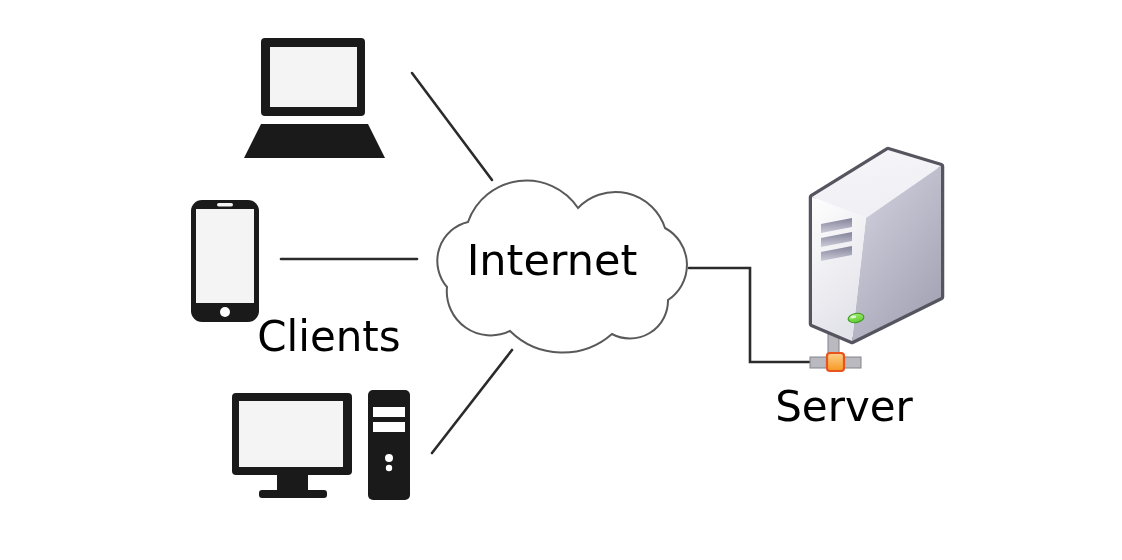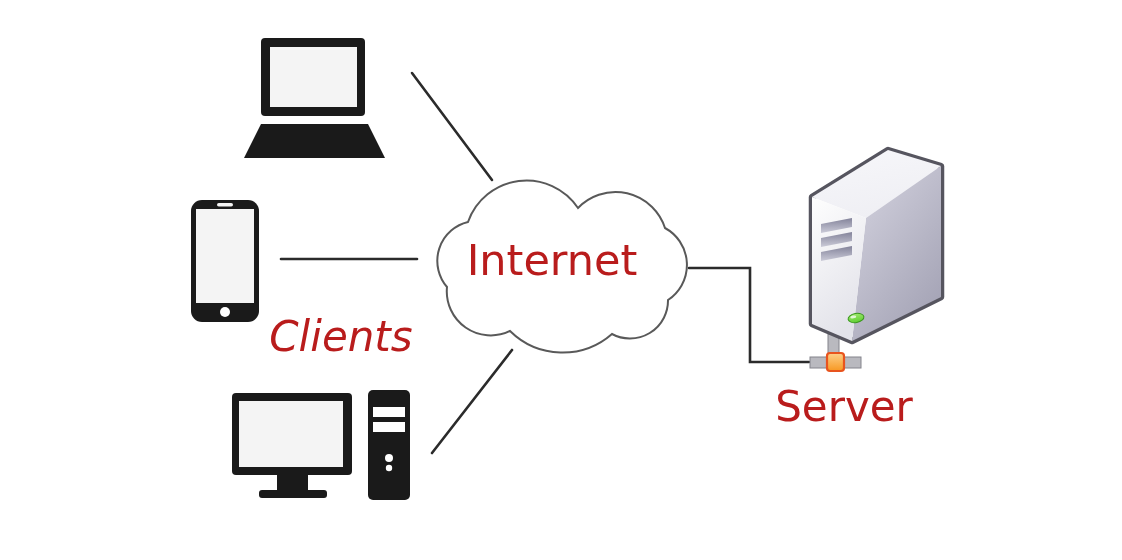--- a/index.html
+++ b/index.html
@@ -9,25 +9,25 @@
     height: 560px;
     background: #ffffff;
     overflow: hidden;
     font-family: "DejaVu Sans", "Liberation Sans", sans-serif;
   }
   .diagram-svg { position: absolute; left: 0; top: 0; }
   .node-label {
     position: absolute;
     font-size: 42px;
     line-height: 1.0;
-    color: #b91c1c;
+    color: #000000;
     text-align: center;
     white-space: nowrap;
   }
-  .label-clients  { left: 258px; top: 316px; width: 166px; font-style: italic; }
+  .label-clients  { left: 246px; top: 316px; width: 166px; }
   .label-internet { left: 452px; top: 239px; width: 200px; font-size: 43px; }
   .label-server   { left: 774px; top: 386px; width: 140px; }
 
   .conn {
     stroke: var(--line, #2b2b2b);
     stroke-width: 2.6;
     fill: none;
     stroke-linecap: round;
   }
   .fill-device { fill: var(--device_fill, #1a1a1a); }

